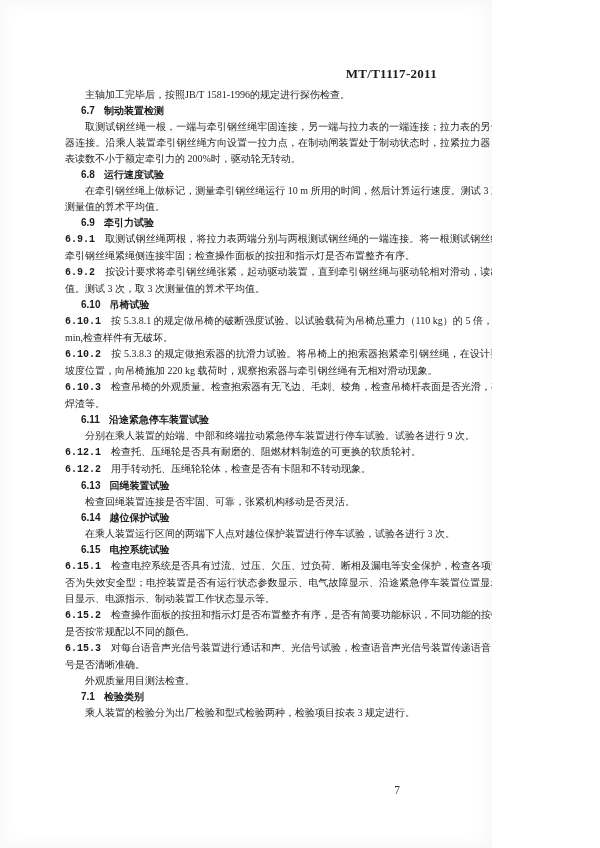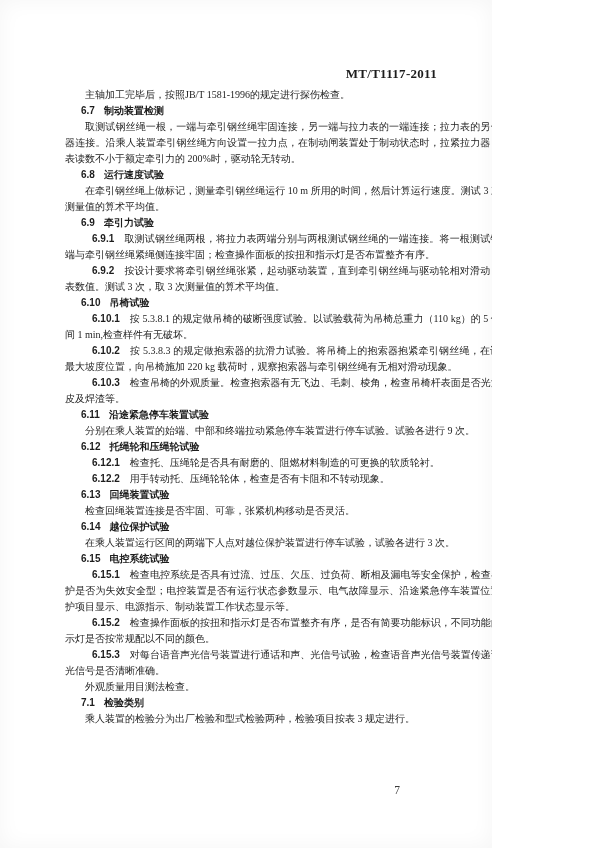--- a/index.html
+++ b/index.html
@@ -37,23 +37,22 @@
   }
   .content p { margin: 0; }
   .para { text-indent: 2em; }
   .heading {
     font-weight: bold;
     font-family: "Liberation Sans", "DejaVu Sans", sans-serif;
   }
   .heading .num { margin-right: 0.9em; padding-left: 16px; }
   .clause .num {
     font-weight: bold;
-    font-family: Liberation Sans, sans-serif;
+    font-family: Liberation Mono, monospace;
     margin-right: 1em;
-    margin-left: 27px;
   }
   .chapter {
     font-weight: bold;
     font-family: "Liberation Sans", "DejaVu Sans", sans-serif;
     margin-top: 9px !important;
     margin-bottom: 7px !important;
   }
   .chapter .num { margin-right: 0.9em; }
   .page-footer {
     position: absolute;
@@ -80,21 +79,20 @@
       <p class="para">在牵引钢丝绳上做标记，测量牵引钢丝绳运行 10 m 所用的时间，然后计算运行速度。测试 3 次，取 3 次测量值的算术平均值。</p>
       <p class="heading"><span class="num">6.9</span><span>牵引力试验</span></p>
       <p class="clause"><span class="num">6.9.1</span><span>取测试钢丝绳两根，将拉力表两端分别与两根测试钢丝绳的一端连接。将一根测试钢丝绳的一端与牵引钢丝绳紧绳侧连接牢固；检查操作面板的按扭和指示灯是否布置整齐有序。</span></p>
       <p class="clause"><span class="num">6.9.2</span><span>按设计要求将牵引钢丝绳张紧，起动驱动装置，直到牵引钢丝绳与驱动轮相对滑动，读出拉力表数值。测试 3 次，取 3 次测量值的算术平均值。</span></p>
       <p class="heading"><span class="num">6.10</span><span>吊椅试验</span></p>
       <p class="clause"><span class="num">6.10.1</span><span>按 5.3.8.1 的规定做吊椅的破断强度试验。以试验载荷为吊椅总重力（110 kg）的 5 倍，作用时间 1 min,检查样件有无破坏。</span></p>
       <p class="clause"><span class="num">6.10.2</span><span>按 5.3.8.3 的规定做抱索器的抗滑力试验。将吊椅上的抱索器抱紧牵引钢丝绳，在设计要求的最大坡度位置，向吊椅施加 220 kg 载荷时，观察抱索器与牵引钢丝绳有无相对滑动现象。</span></p>
       <p class="clause"><span class="num">6.10.3</span><span>检查吊椅的外观质量。检查抱索器有无飞边、毛刺、棱角，检查吊椅杆表面是否光滑，有无锈皮及焊渣等。</span></p>
       <p class="heading"><span class="num">6.11</span><span>沿途紧急停车装置试验</span></p>
       <p class="para">分别在乘人装置的始端、中部和终端拉动紧急停车装置进行停车试验。试验各进行 9 次。</p>
-      <p class="heading"><span class="num">6.12</span><span>托绳轮和压绳轮试验</span></p>
       <p class="clause"><span class="num">6.12.1</span><span>检查托、压绳轮是否具有耐磨的、阻燃材料制造的可更换的软质轮衬。</span></p>
       <p class="clause"><span class="num">6.12.2</span><span>用手转动托、压绳轮轮体，检查是否有卡阻和不转动现象。</span></p>
       <p class="heading"><span class="num">6.13</span><span>回绳装置试验</span></p>
       <p class="para">检查回绳装置连接是否牢固、可靠，张紧机构移动是否灵活。</p>
       <p class="heading"><span class="num">6.14</span><span>越位保护试验</span></p>
       <p class="para">在乘人装置运行区间的两端下人点对越位保护装置进行停车试验，试验各进行 3 次。</p>
       <p class="heading"><span class="num">6.15</span><span>电控系统试验</span></p>
       <p class="clause"><span class="num">6.15.1</span><span>检查电控系统是否具有过流、过压、欠压、过负荷、断相及漏电等安全保护，检查各项安全保护是否为失效安全型；电控装置是否有运行状态参数显示、电气故障显示、沿途紧急停车装置位置显示、保护项目显示、电源指示、制动装置工作状态显示等。</span></p>
       <p class="clause"><span class="num">6.15.2</span><span>检查操作面板的按扭和指示灯是否布置整齐有序，是否有简要功能标识，不同功能的按钮和指示灯是否按常规配以不同的颜色。</span></p>
       <p class="clause"><span class="num">6.15.3</span><span>对每台语音声光信号装置进行通话和声、光信号试验，检查语音声光信号装置传递语音、声、光信号是否清晰准确。</span></p>

